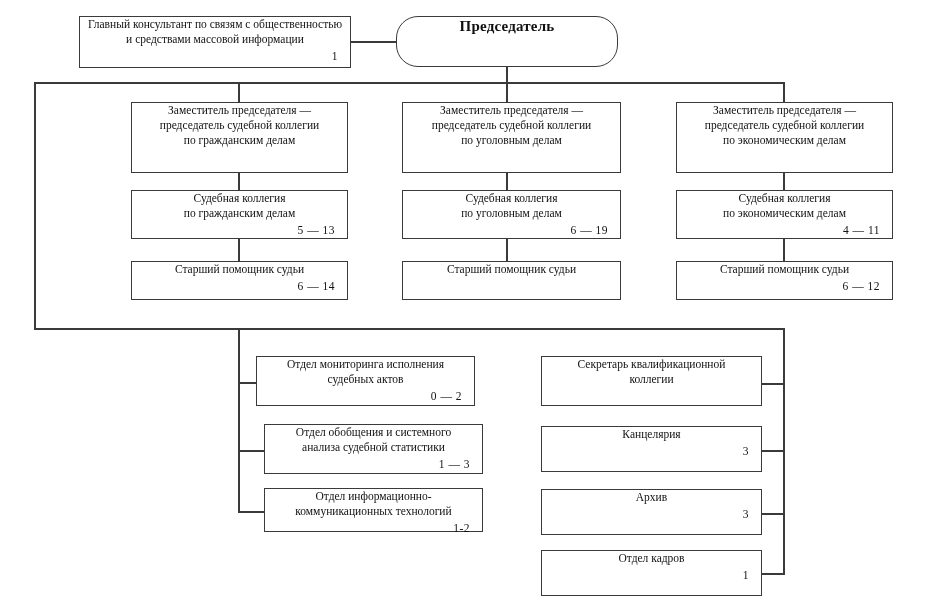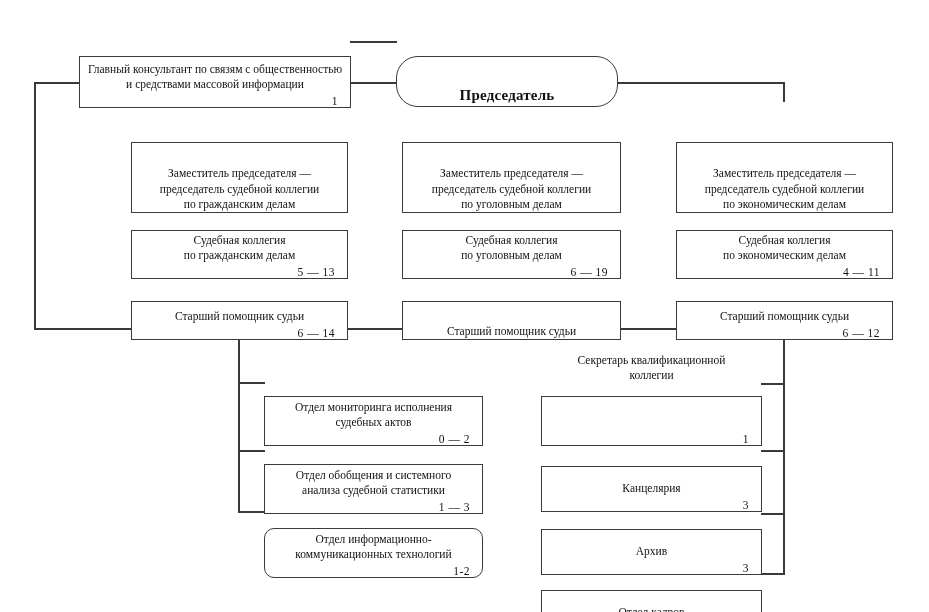--- a/index.html
+++ b/index.html
@@ -15,23 +15,22 @@
     font-family: "Liberation Serif", "DejaVu Serif", serif;
     overflow: hidden;
   }
   .node {
     position: absolute;
     box-sizing: border-box;
     border: 1.6px solid #3a3a3a;
     background: #ffffff;
     display: flex;
     flex-direction: column;
-    justify-content: flex-end;
+    justify-content: flex-start;
     z-index: 3;
-    margin-top: 40px;
   }
   .node .title {
     text-align: center;
     font-size: 11.5px;
     line-height: 1.32;
     color: #111111;
     padding: 0 6px;
     white-space: pre-line;
   }
   .node .count {
@@ -149,33 +148,33 @@
 
   <div class="node compact" style="left:402px; top:261px; width:219px; height:39px;">
     <div class="title">Старший помощник судьи</div>
   </div>
 
   <div class="node compact" style="left:676px; top:261px; width:217px; height:39px;">
     <div class="title">Старший помощник судьи</div>
     <div class="count">6 — 12</div>
   </div>
 
-  <div class="node" style="left:264px; top:356px; width:219px; height:50px;">
+  <div class="node" style="left:256px; top:356px; width:219px; height:50px;">
     <div class="title">Отдел мониторинга исполнения
 судебных актов</div>
     <div class="count">0 — 2</div>
   </div>
 
   <div class="node" style="left:264px; top:424px; width:219px; height:50px;">
     <div class="title">Отдел обобщения и системного
 анализа судебной статистики</div>
     <div class="count">1 — 3</div>
   </div>
 
-  <div class="node" style="left:264px; top:488px; width:219px; height:50px;border-radius:10px;">
+  <div class="node" style="left:264px; top:488px; width:219px; height:44px;">
     <div class="title">Отдел информационно-
 коммуникационных технологий</div>
     <div class="count">1-2</div>
   </div>
 
   <div class="node" style="left:541px; top:356px; width:221px; height:50px;gap:47px;">
     <div class="title">Секретарь квалификационной
 коллегии</div>
     <div class="count">1</div>
   </div>

